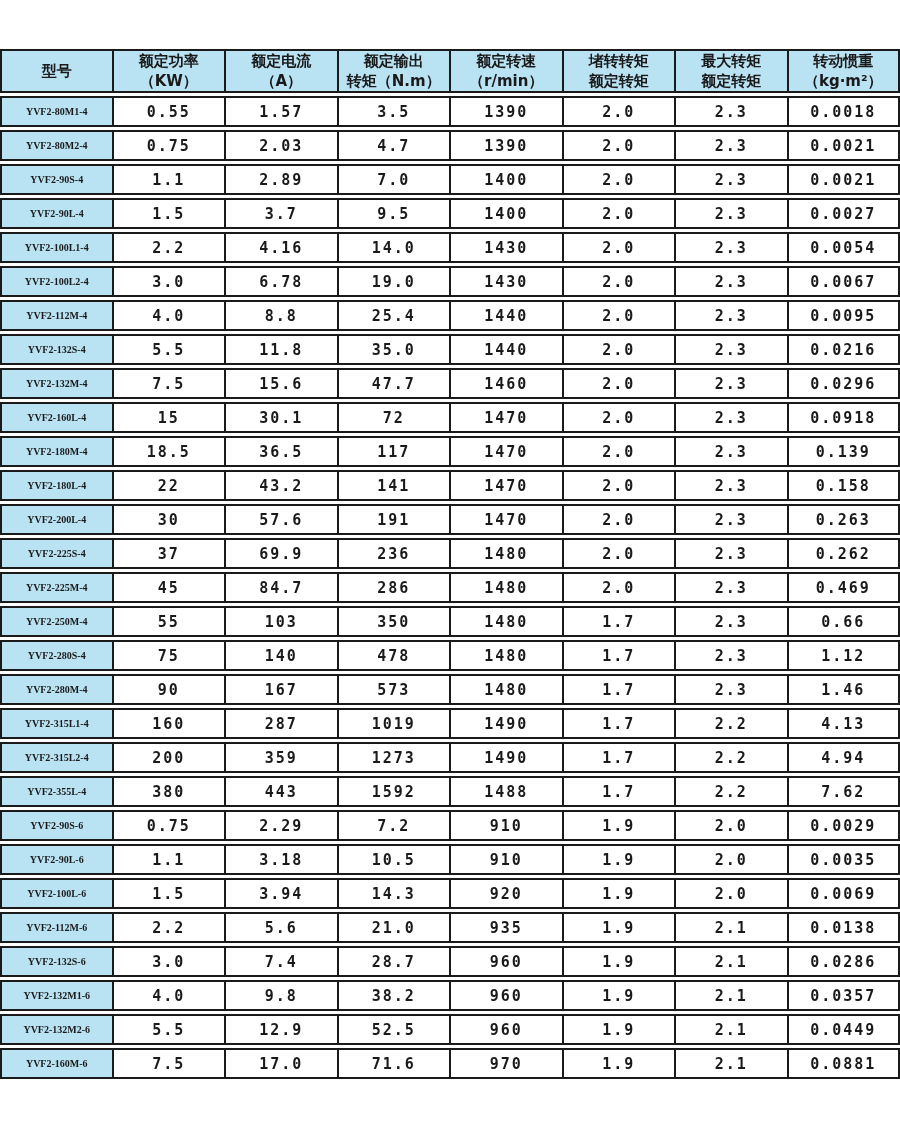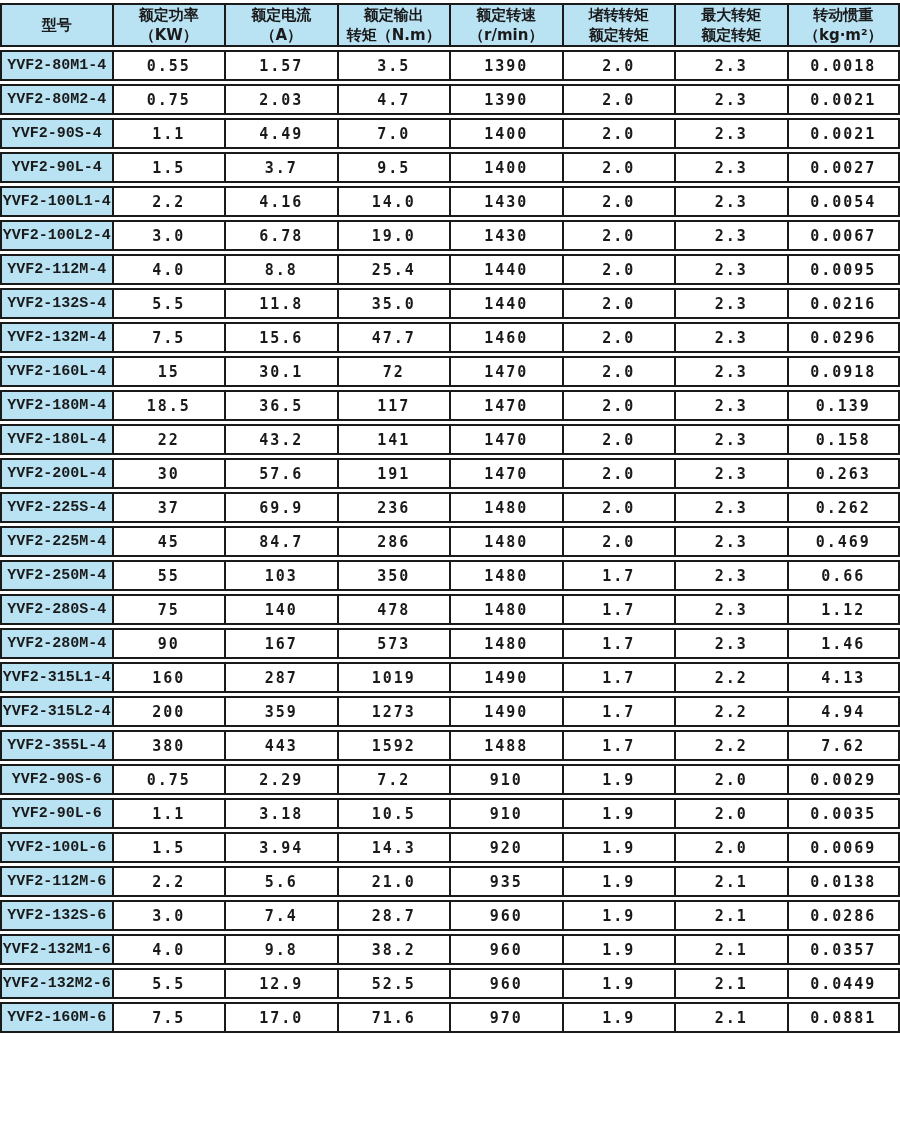--- a/index.html
+++ b/index.html
@@ -14,20 +14,21 @@
     padding: 0;
     background: #ffffff;
     width: 900px;
   }
   table {
     width: 900px;
     border-collapse: separate;
     border-spacing: 0 3px;
     table-layout: fixed;
     color: var(--text);
+    margin-top: 46px;
   }
   col { width: 12.5%; }
   th, td {
     border: 2px solid var(--border);
     border-left-width: 1px;
     border-right-width: 1px;
     text-align: center;
     vertical-align: middle;
     padding: 0;
     overflow: hidden;
@@ -39,23 +40,23 @@
     height: 44px;
     font-family: "DejaVu Sans", sans-serif;
     font-weight: bold;
     font-size: 15px;
     line-height: 20px;
   }
   thead th div { white-space: nowrap; }
   tbody th {
     background: var(--header-bg);
     height: 30px;
-    font-family: Liberation Mono, monospace;
+    font-family: Liberation Serif, serif;
     font-weight: bold;
-    font-size: 15px;
+    font-size: 10px;
     letter-spacing: 0px;
   }
   tbody td {
     background: var(--row-bg);
     height: 31px;
     font-family: "DejaVu Sans Mono", "Liberation Mono", monospace;
     font-weight: bold;
     font-size: 15px;
     letter-spacing: 2px;
   }
@@ -126,21 +127,21 @@
         <td>2.03</td>
         <td>4.7</td>
         <td>1390</td>
         <td>2.0</td>
         <td>2.3</td>
         <td>0.0021</td>
       </tr>
       <tr>
         <th>YVF2-90S-4</th>
         <td>1.1</td>
-        <td>4.49</td>
+        <td>2.89</td>
         <td>7.0</td>
         <td>1400</td>
         <td>2.0</td>
         <td>2.3</td>
         <td>0.0021</td>
       </tr>
       <tr>
         <th>YVF2-90L-4</th>
         <td>1.5</td>
         <td>3.7</td>

